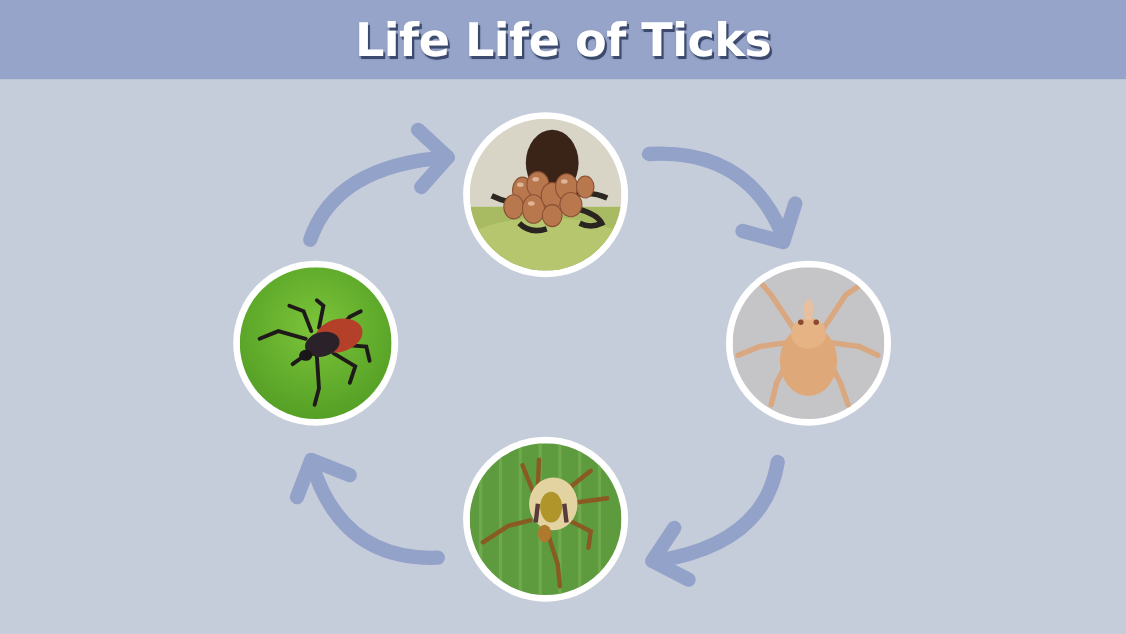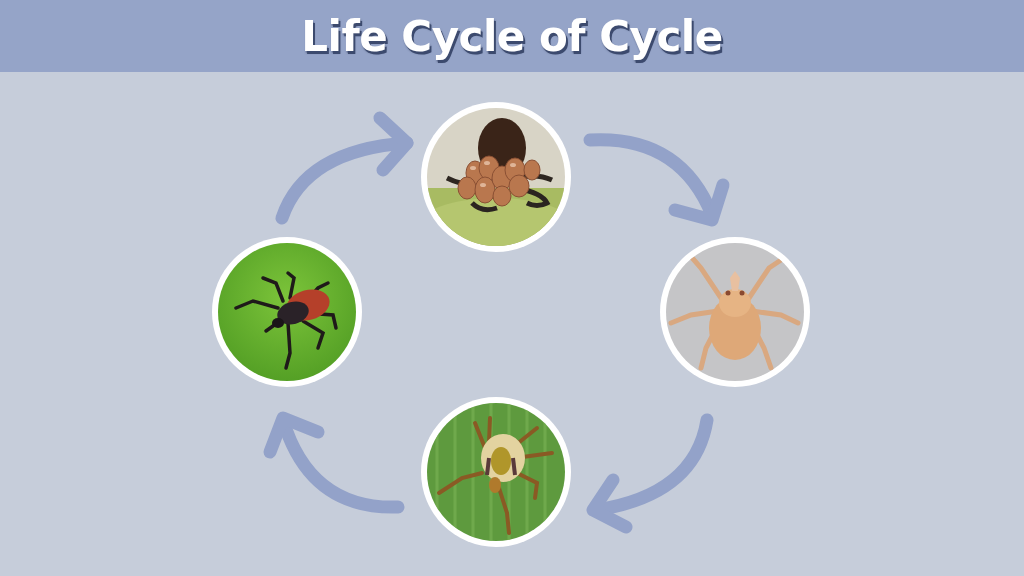--- a/index.html
+++ b/index.html
@@ -28,21 +28,21 @@
       border-radius: 50%;
       background: #ffffff;
       padding: 6px;
     }
     .stage svg { width: 138px; height: 138px; border-radius: 50%; display: block; }
   </style>
 </head>
 <body>
 
 <div class="header">
-  <h1 class="title">Life Cycle of Cycle</h1>
+  <h1 class="title">Life Life of Ticks</h1>
 </div>
 
 <svg class="arrows" viewBox="0 0 1024 576">
   <g fill="none" stroke="#93a2c9" stroke-width="13" stroke-linecap="round" stroke-linejoin="round">
 
     <g>
       <path d="M282 218 Q305 150 407 143"></path>
       <path d="M380 118 L407 143 L383 170"></path>
     </g>
 

